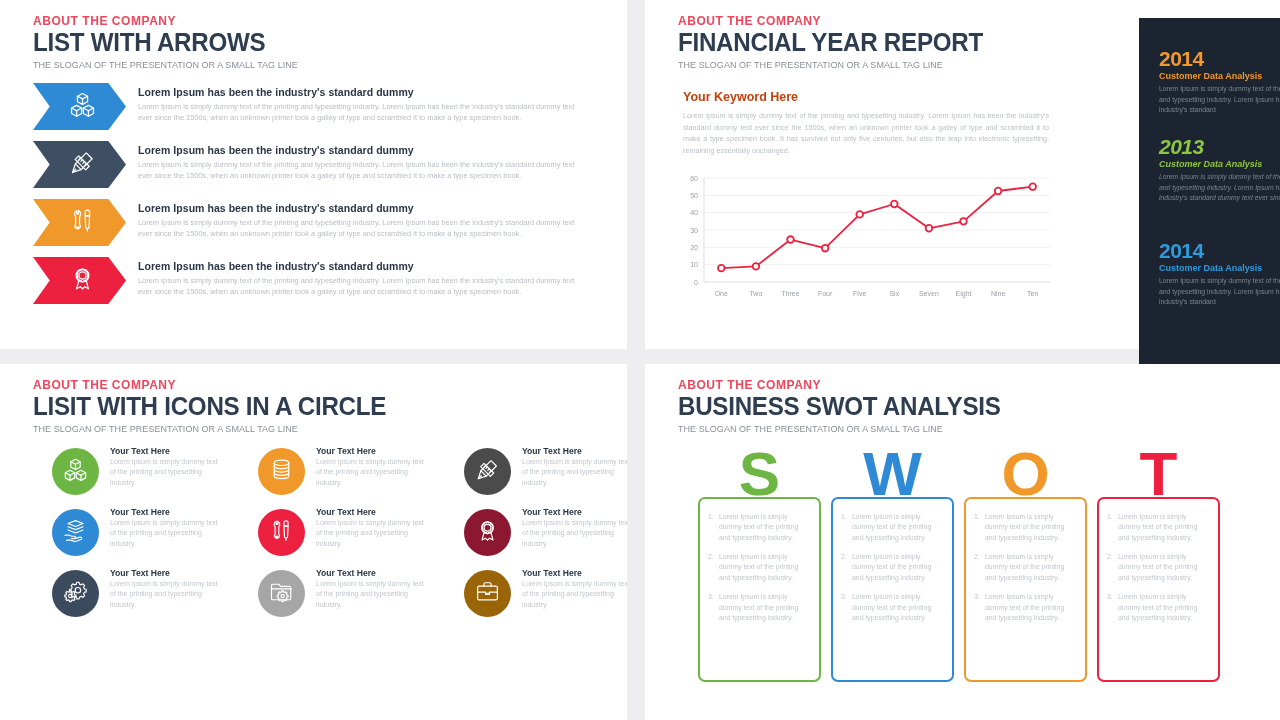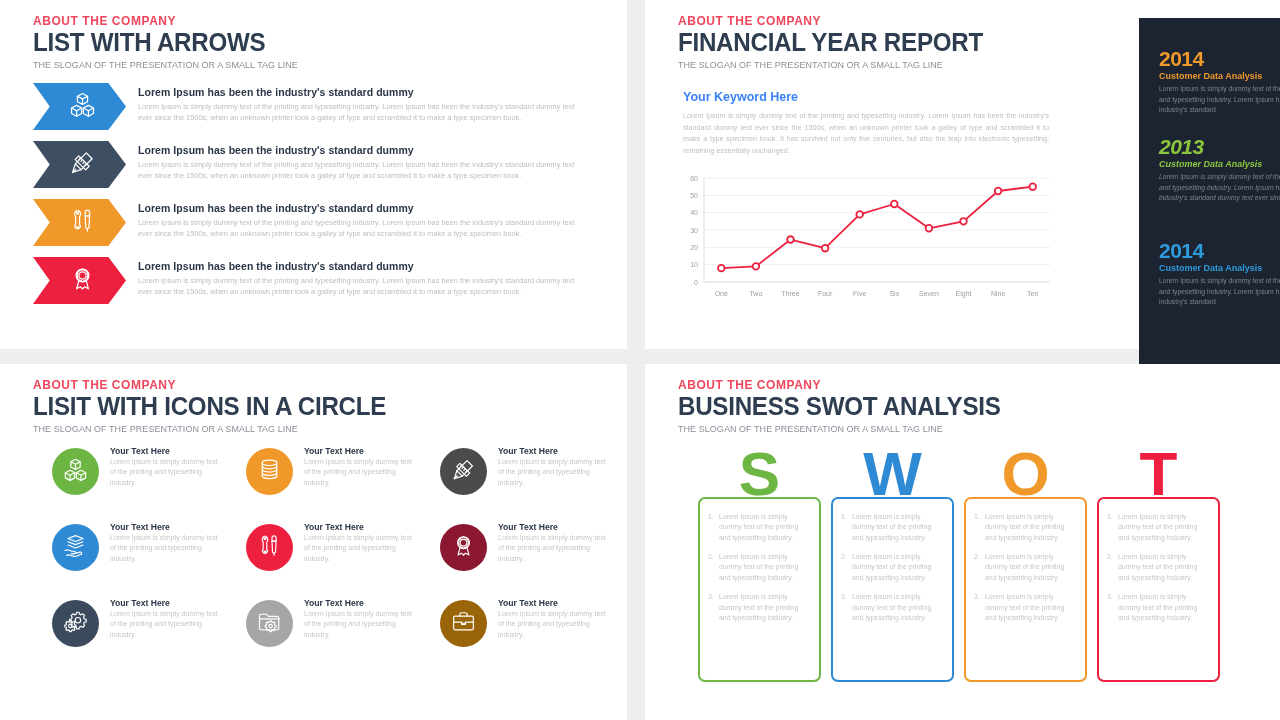--- a/index.html
+++ b/index.html
@@ -46,21 +46,21 @@
   .arrow-band svg { width: 27px; height: 27px; margin-left: 5px; }
   .arrow-text { padding-left: 12px; padding-top: 3px; }
   .arrow-head {
     color: #2a3647; font-size: 10.5px; font-weight: bold; letter-spacing: .05px;
   }
   .arrow-body {
     color: #b9bdc4; font-size: 7.4px; line-height: 1.5; margin-top: 3px;
     max-width: 452px;
   }
   #panel-financial .kw { position: absolute; left: 38px; top: 90px;
-    color: #3b82f6; font-size: 12.5px; font-weight: bold; }
+    color: #c2410c; font-size: 12.5px; font-weight: bold; }
   #panel-financial .para {
     position: absolute; left: 38px; top: 110px; width: 366px;
     color: #bcc0c6; font-size: 7.2px; line-height: 1.62; text-align: justify;
   }
   .chart-wrap { position: absolute; left: 33px; top: 170px; width: 382px; height: 140px; }
   .chart-svg { display: block; }
   .tick-y { fill: #9aa0a8; font-size: 7px; font-family: "Liberation Sans", sans-serif; }
   .tick-x { fill: #9aa0a8; font-size: 7px; font-family: "Liberation Sans", sans-serif; text-anchor: middle; }
   .gridline { stroke: #f0f0f2; stroke-width: 1; }
   .axisline { stroke: #dcdde0; stroke-width: 1; }
@@ -72,21 +72,21 @@
     margin-top: 18px;
   }
   .rail-block { position: absolute; left: 20px; width: 160px; }
   .rail-year { font-size: 21px; font-weight: bold; letter-spacing: -.5px; line-height: 1; }
   .rail-sub { font-size: 9px; font-weight: bold; margin-top: 2px; }
   .rail-body { color: #7d848e; font-size: 6.8px; line-height: 1.55; margin-top: 3px; }
 
   
   .icon-grid {
     position: absolute; left: 52px; top: 82px;
-    display: grid; grid-template-columns: 194px 194px 194px; row-gap: 27px;
+    display: grid; grid-template-columns: 194px 194px 194px; row-gap: 27px; gap: 12px;
   }
   .icon-cell { display: flex; align-items: flex-start; }
   .circle {
     width: 47px; height: 47px; border-radius: 50%; flex: 0 0 47px;
     display: flex; align-items: center; justify-content: center; margin-top: 2px;
   }
   .circle svg { width: 25px; height: 25px; }
   .icon-txt { padding-left: 11px; width: 120px; }
   .icon-head { color: #2a3647; font-size: 8.6px; font-weight: bold; }
   .icon-body { color: #c2c6cc; font-size: 7px; line-height: 1.48; margin-top: 1px; }

